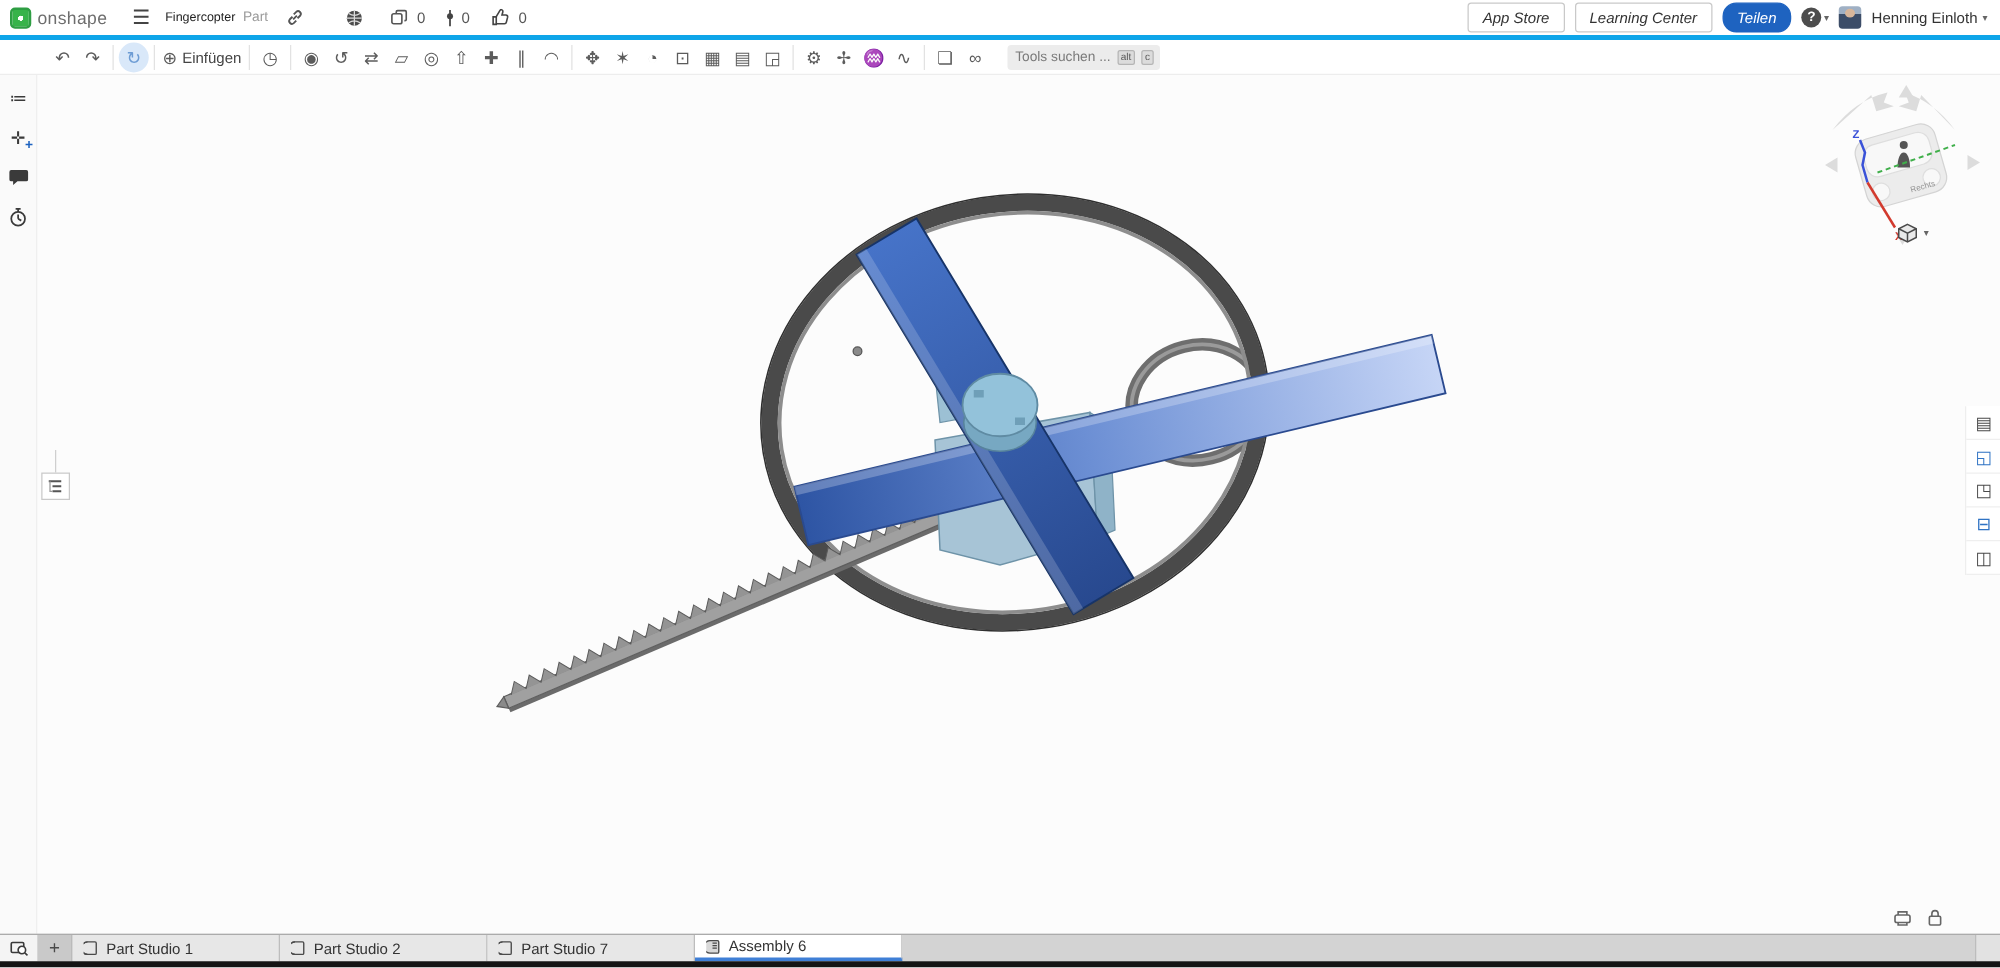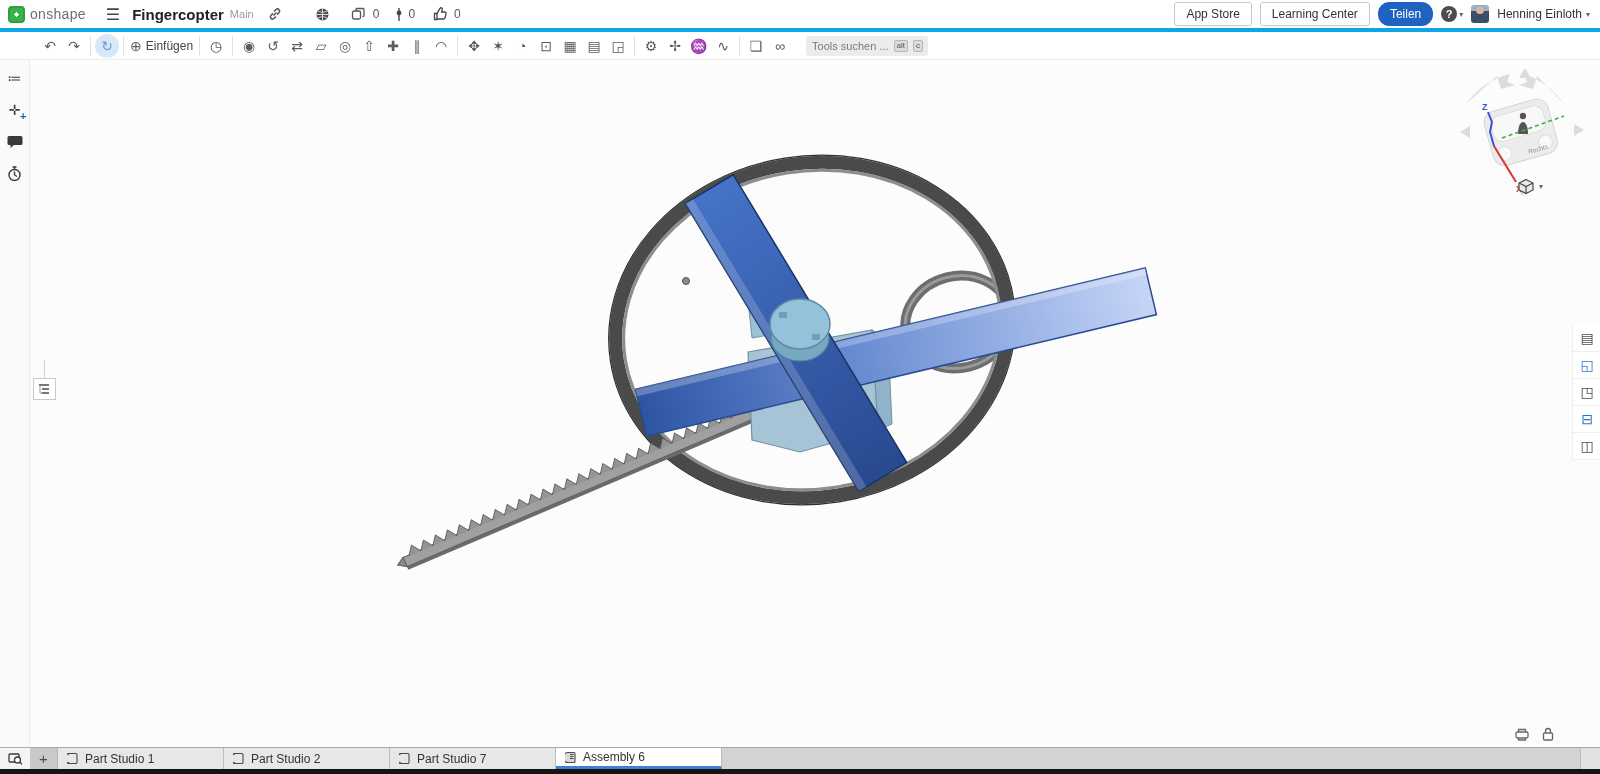--- a/index.html
+++ b/index.html
@@ -8,29 +8,29 @@
   #app { position:relative; width:1600px; height:774px; }
 
   
   .header { position:absolute; left:0; top:0; width:1600px; height:32px;
     background:#fff; border-bottom:4px solid #0ea5e9; display:flex; align-items:center; }
   .logo { display:flex; align-items:center; gap:5px; padding:0 10px 0 8px; }
   .logo-mark { width:17px; height:17px; border-radius:4px;
     background:radial-gradient(circle at 50% 50%, #fff 0 22%, #37b34a 23%); border:2px solid #2e9e43; }
   .logo-word { font-size:14px; color:#6d6d6d; letter-spacing:.3px; }
   .hamburger { font-size:16px; color:#444; padding:0 10px; cursor:pointer; }
-  .doc-title { font-size:15px; font-weight:bold; color:#222; margin:0 6px 0 2px; }
+  .doc-title { font-size:10px; font-weight:normal; color:#222; margin:0 6px 0 2px; }
   .doc-branch { font-size:11px; color:#9a9a9a; margin-right:10px; }
   .hdr-ic { display:inline-flex; align-items:center; justify-content:center;
     width:22px; height:22px; color:#555; }
   .hdr-ic svg { display:block; }
   .stat { display:flex; align-items:center; gap:3px; margin-left:14px; font-size:12px; color:#555; }
   .hdr-right { margin-left:auto; display:flex; align-items:center; gap:8px; padding-right:10px; }
   .hdr-btn { font-size:12px; color:#333; background:#fff; border:1px solid #c9c9c9;
-    border-radius:3px; padding:4px 11px; cursor:pointer; }
+    border-radius:3px; padding:4px 11px; cursor:pointer;font-style:italic; }
   .hdr-btn.primary { background:#1e63c0; border-color:#1e63c0; color:#fff;border-radius:11px; }
   .help-wrap { display:flex; align-items:center; gap:2px; cursor:pointer; }
   .help-circle { width:16px; height:16px; border-radius:50%; background:#4d4d4d; color:#fff;
     font-size:11px; font-weight:bold; display:flex; align-items:center; justify-content:center; }
   .caret { font-size:8px; color:#666; }
   .avatar { width:18px; height:18px; border-radius:3px;
     background:linear-gradient(180deg,#9fb0c4 0 35%, #3c4d68 36% 100%); position:relative; }
   .avatar::after { content:""; position:absolute; left:5px; top:2px; width:8px; height:7px;
     border-radius:50%; background:#d8b69a; }
   .user-name { font-size:12px; color:#333; display:flex; align-items:center; gap:4px; cursor:pointer; }
@@ -102,21 +102,21 @@
 
 <div id="app">
 
   <div class="header">
     <div class="logo">
       <div class="logo-mark"></div>
       <span class="logo-word">onshape</span>
     </div>
     <span class="hamburger">☰</span>
     <span class="doc-title">Fingercopter</span>
-    <span class="doc-branch">Main</span>
+    <span class="doc-branch">Part</span>
     <span class="hdr-ic">
       <svg width="14" height="14" viewBox="0 0 14 14">
           <g fill="none" stroke="#555" stroke-width="1.5">
             <path d="M5.5 8.5 L8.5 5.5"></path>
             <path d="M6 4.5 L8 2.5 a2.2 2.2 0 0 1 3.1 3.1 L9 7.6"></path>
             <path d="M8 9.5 L6 11.5 a2.2 2.2 0 0 1 -3.1-3.1 L5 6.4"></path>
           </g>
         </svg>
     </span>
     <span class="hdr-ic" style="margin-left:26px">

